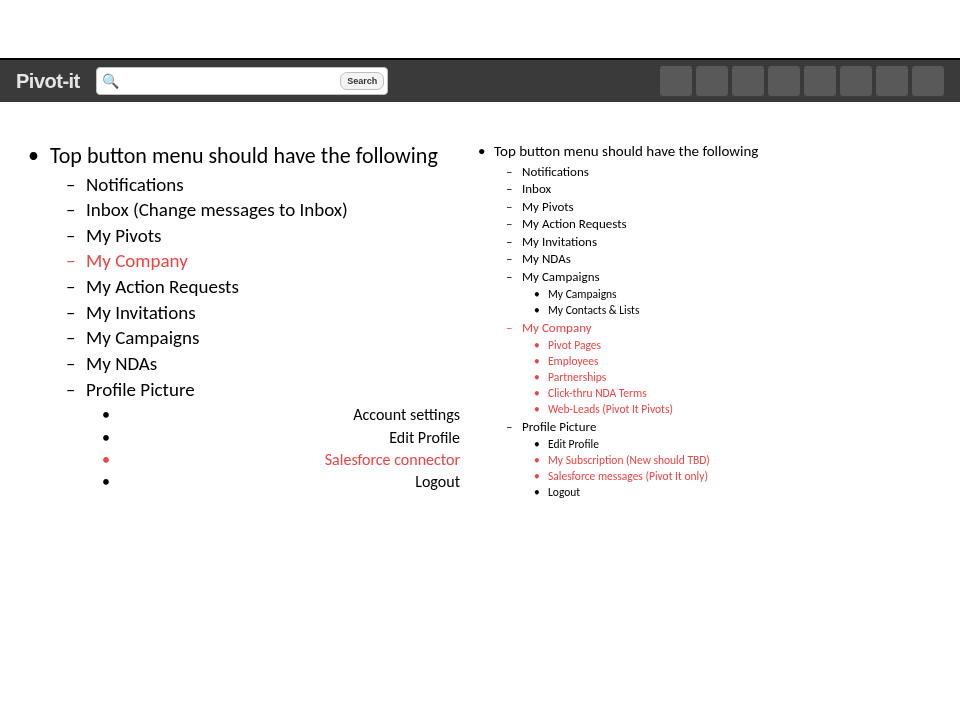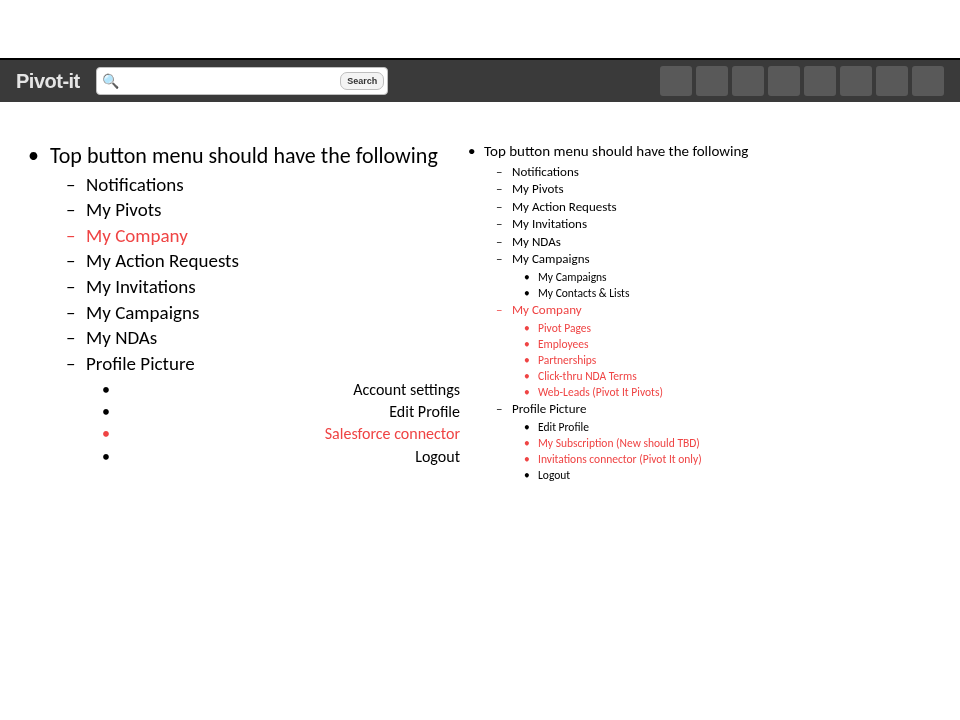--- a/index.html
+++ b/index.html
@@ -6,21 +6,21 @@
   .top-space{height:58px;background:#fff;}
   .navbar{height:42px;background:#3a3a3a;display:flex;align-items:center;padding:0 16px;border-top:2px solid #000;}
   .brand{color:#e5e5e5;font-weight:700;font-size:20px;margin-right:16px;font-family:"Arial Black",Arial,sans-serif;letter-spacing:-0.5px;}
   .search-wrap{display:flex;align-items:center;background:#fff;border:1px solid #bfbfbf;border-radius:4px;height:26px;}
   .search-icon{color:#b3b3b3;font-size:14px;padding:0 6px;}
   .search-input{border:none;outline:none;width:210px;font-size:12px;height:22px;background:transparent;}
   .search-btn{background:#f4f4f4;border:1px solid #bfbfbf;border-radius:7px;font-size:9px;font-weight:700;color:#333;padding:3px 6px;margin-right:3px;cursor:pointer;}
   .nav-spacer{flex:1;}
   .nav-tiles{display:flex;gap:4px;}
   .nav-tile{width:32px;height:30px;background:#595959;border-radius:3px;}
-  .content{display:flex;padding:40px 20px 20px 20px;}
+  .content{display:flex;padding:40px 20px 20px 20px;gap:10px;}
   .col-left{width:440px;}
   .col-right{flex:1;padding-left:6px;}
   ul{margin:0;padding:0;list-style:none;}
   
   .L0{margin-left:30px;}
   .L0>li{font-size:22px;line-height:1.25;position:relative;padding-left:0;}
   .L0>li::before{content:"•";position:absolute;left:-22px;top:0;}
   .L1{margin-left:36px;margin-top:2px;}
   .L1>li{font-size:19px;line-height:1.35;position:relative;padding-left:0;}
   .L1>li::before{content:"–";position:absolute;left:-20px;top:0;}
@@ -64,20 +64,21 @@
     </div>
 </div>
 
 <div class="content">
   <div class="col-left">
     <ul class="L0">
       <li>
         <span>Top button menu should have the following</span>
         <ul class="L1" id="left-L1">
             <li><span>Notifications</span></li>
+            <li><span>Inbox (Change messages to Inbox)</span></li>
             <li><span>My Pivots</span></li>
             <li class="red"><span class="red">My Company</span></li>
             <li><span>My Action Requests</span></li>
             <li><span>My Invitations</span></li>
             <li><span>My Campaigns</span></li>
             <li><span>My NDAs</span></li>
             <li><span>Profile Picture</span><ul class="L2">
                 <li><span>Account settings</span></li>
                 <li><span>Edit Profile</span></li>
                 <li class="red"><span class="red">Salesforce connector</span></li>
@@ -86,38 +87,39 @@
           </ul>
       </li>
     </ul>
   </div>
   <div class="col-right">
     <ul class="R0">
       <li>
         <span>Top button menu should have the following</span>
         <ul class="R1" id="right-R1">
             <li><span>Notifications</span></li>
+            <li><span>Inbox</span></li>
             <li><span>My Pivots</span></li>
             <li><span>My Action Requests</span></li>
             <li><span>My Invitations</span></li>
             <li><span>My NDAs</span></li>
             <li><span>My Campaigns</span><ul class="R2">
                 <li><span>My Campaigns</span></li>
                 <li><span>My Contacts &amp; Lists</span></li>
               </ul></li>
             <li class="red"><span class="red">My Company</span><ul class="R2">
                 <li class="red"><span class="red">Pivot Pages</span></li>
                 <li class="red"><span class="red">Employees</span></li>
                 <li class="red"><span class="red">Partnerships</span></li>
                 <li class="red"><span class="red">Click-thru NDA Terms</span></li>
                 <li class="red"><span class="red">Web-Leads (Pivot It Pivots)</span></li>
               </ul></li>
             <li><span>Profile Picture</span><ul class="R2">
                 <li><span>Edit Profile</span></li>
                 <li class="red"><span class="red">My Subscription (New should TBD)</span></li>
-                <li class="red"><span class="red">Invitations connector (Pivot It only)</span></li>
+                <li class="red"><span class="red">Salesforce messages (Pivot It only)</span></li>
                 <li><span>Logout</span></li>
               </ul></li>
           </ul>
       </li>
     </ul>
   </div>
 </div>
 
 </body></html>

